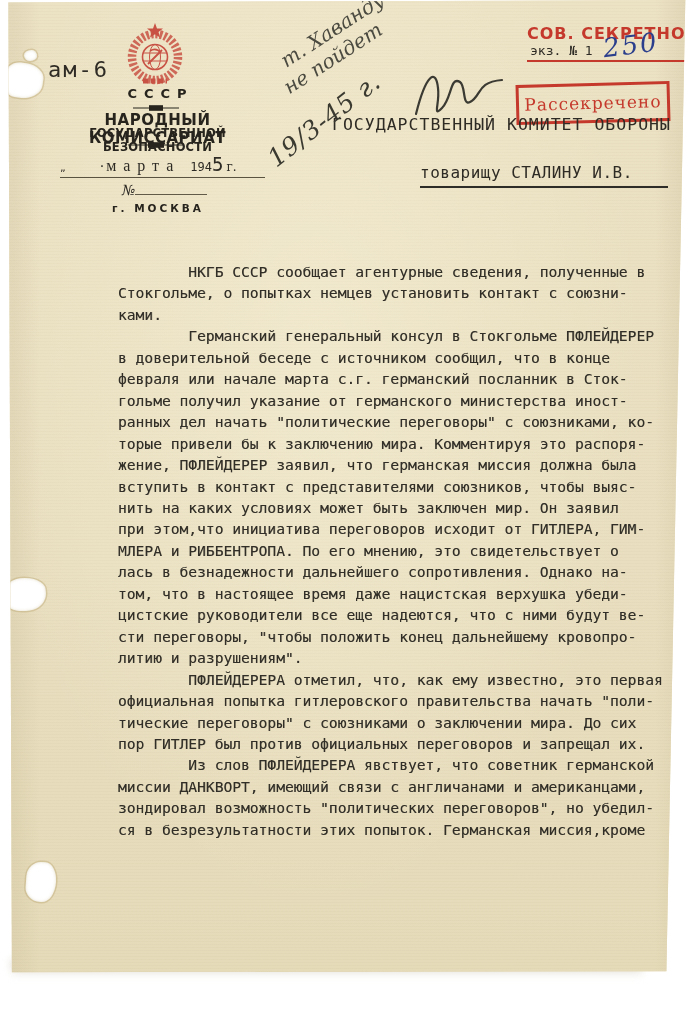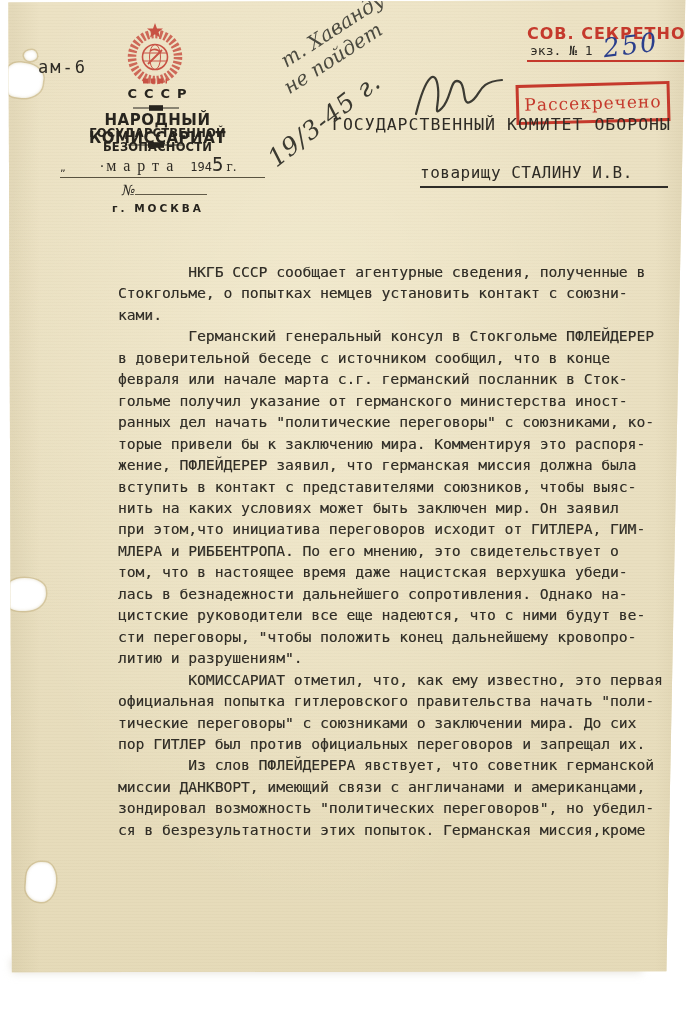--- a/index.html
+++ b/index.html
@@ -16,21 +16,21 @@
            linear-gradient(180deg,#ece2c4 0%,#e9dfc0 55%,#e5daB8 100%);
          background-color:#e9dfc0;
          clip-path:polygon(1.2% 0.25%, 97.9% 0%, 95.2% 95.5%, 1.7% 95.6%);}
   .hole{position:absolute;background:#ffffff;box-shadow:0 0 0 1.5px rgba(190,170,120,0.45), inset 0 0 3px rgba(200,185,140,0.5);}
   .hole1{left:24px;top:50px;width:13px;height:11px;border-radius:60% 40% 55% 45%/50% 60% 45% 55%;}
   .hole2{left:3px;top:63px;width:40px;height:35px;border-radius:45% 55% 60% 40%/55% 45% 50% 60%;transform:rotate(8deg);}
   .hole3{left:2px;top:578px;width:44px;height:33px;border-radius:50% 60% 45% 55%/60% 45% 55% 50%;transform:rotate(-6deg);}
   .hole4{left:26px;top:862px;width:30px;height:40px;border-radius:55% 45% 50% 60%/45% 55% 60% 40%;transform:rotate(4deg);}
 
   .tw{font-family:"DejaVu Sans Mono",monospace;color:#2e2b25;}
-  .form-code{position:absolute;left:38px;top:57px;font-size:17px;letter-spacing:2px;}
+  .form-code{position:absolute;left:48px;top:57px;font-size:22px;letter-spacing:2px;}
   .emblem{position:absolute;left:119px;top:22px;}
   .country{position:absolute;left:112px;top:86px;width:90px;text-align:center;
            font-weight:bold;font-size:13px;letter-spacing:7px;color:#27241e;text-indent:7px;}
   .orn{position:absolute;}
   .orn1{left:133px;top:104px;}
   .orn2{left:128px;top:141px;}
   .org1{position:absolute;left:50px;top:111px;width:215px;text-align:center;
         font-weight:bold;font-size:15px;letter-spacing:0.5px;color:#27241e;}
   .org2{position:absolute;left:45px;top:126px;width:225px;text-align:center;
         font-weight:bold;font-size:11.5px;letter-spacing:0.2px;color:#27241e;}
@@ -162,26 +162,26 @@
         <div class="body-line">в доверительной беседе с источником сообщил, что в конце</div>
         <div class="body-line">февраля или начале марта с.г. германский посланник в Сток-</div>
         <div class="body-line">гольме получил указание от германского министерства иност-</div>
         <div class="body-line">ранных дел начать "политические переговоры" с союзниками, ко-</div>
         <div class="body-line">торые привели бы к заключению мира. Комментируя это распоря-</div>
         <div class="body-line">жение, ПФЛЕЙДЕРЕР заявил, что германская миссия должна была</div>
         <div class="body-line">вступить в контакт с представителями союзников, чтобы выяс-</div>
         <div class="body-line">нить на каких условиях может быть заключен мир. Он заявил</div>
         <div class="body-line">при этом,что инициатива переговоров исходит от ГИТЛЕРА, ГИМ-</div>
         <div class="body-line">МЛЕРА и РИББЕНТРОПА. По его мнению, это свидетельствует о</div>
+        <div class="body-line">лась в безнадежности дальнейшего сопротивления. Однако на-</div>
         <div class="body-line">том, что в настоящее время даже нацистская верхушка убеди-</div>
-        <div class="body-line">лась в безнадежности дальнейшего сопротивления. Однако на-</div>
         <div class="body-line">цистские руководители все еще надеются, что с ними будут ве-</div>
         <div class="body-line">сти переговоры, "чтобы положить конец дальнейшему кровопро-</div>
         <div class="body-line">литию и разрушениям".</div>
-        <div class="body-line">        КОМИССАРИАТ отметил, что, как ему известно, это первая</div>
+        <div class="body-line">        ПФЛЕЙДЕРЕРА отметил, что, как ему известно, это первая</div>
         <div class="body-line">официальная попытка гитлеровского правительства начать "поли-</div>
         <div class="body-line">тические переговоры" с союзниками о заключении мира. До сих</div>
         <div class="body-line">пор ГИТЛЕР был против официальных переговоров и запрещал их.</div>
         <div class="body-line">        Из слов ПФЛЕЙДЕРЕРА явствует, что советник германской</div>
         <div class="body-line">миссии ДАНКВОРТ, имеющий связи с англичанами и американцами,</div>
         <div class="body-line">зондировал возможность "политических переговоров", но убедил-</div>
         <div class="body-line">ся в безрезультатности этих попыток. Германская миссия,кроме</div>
       </div>
 
   </div>

